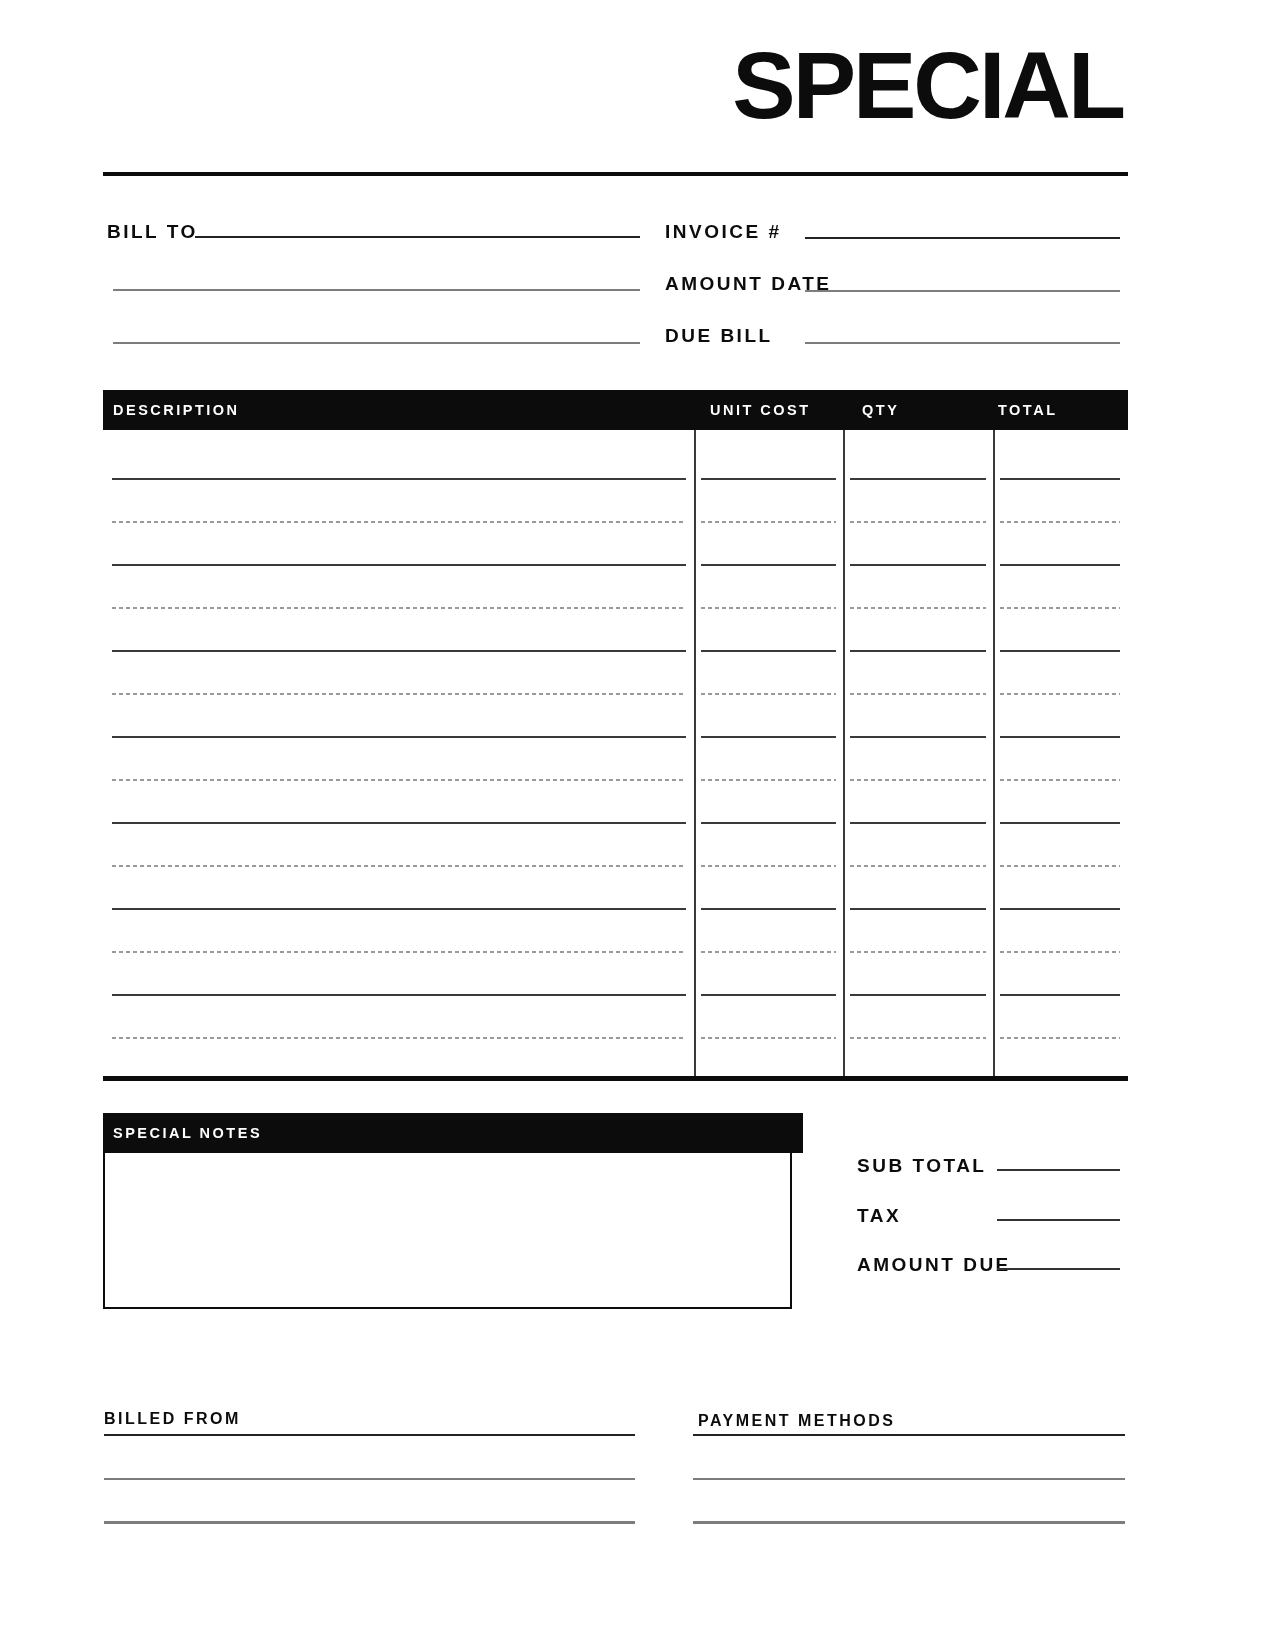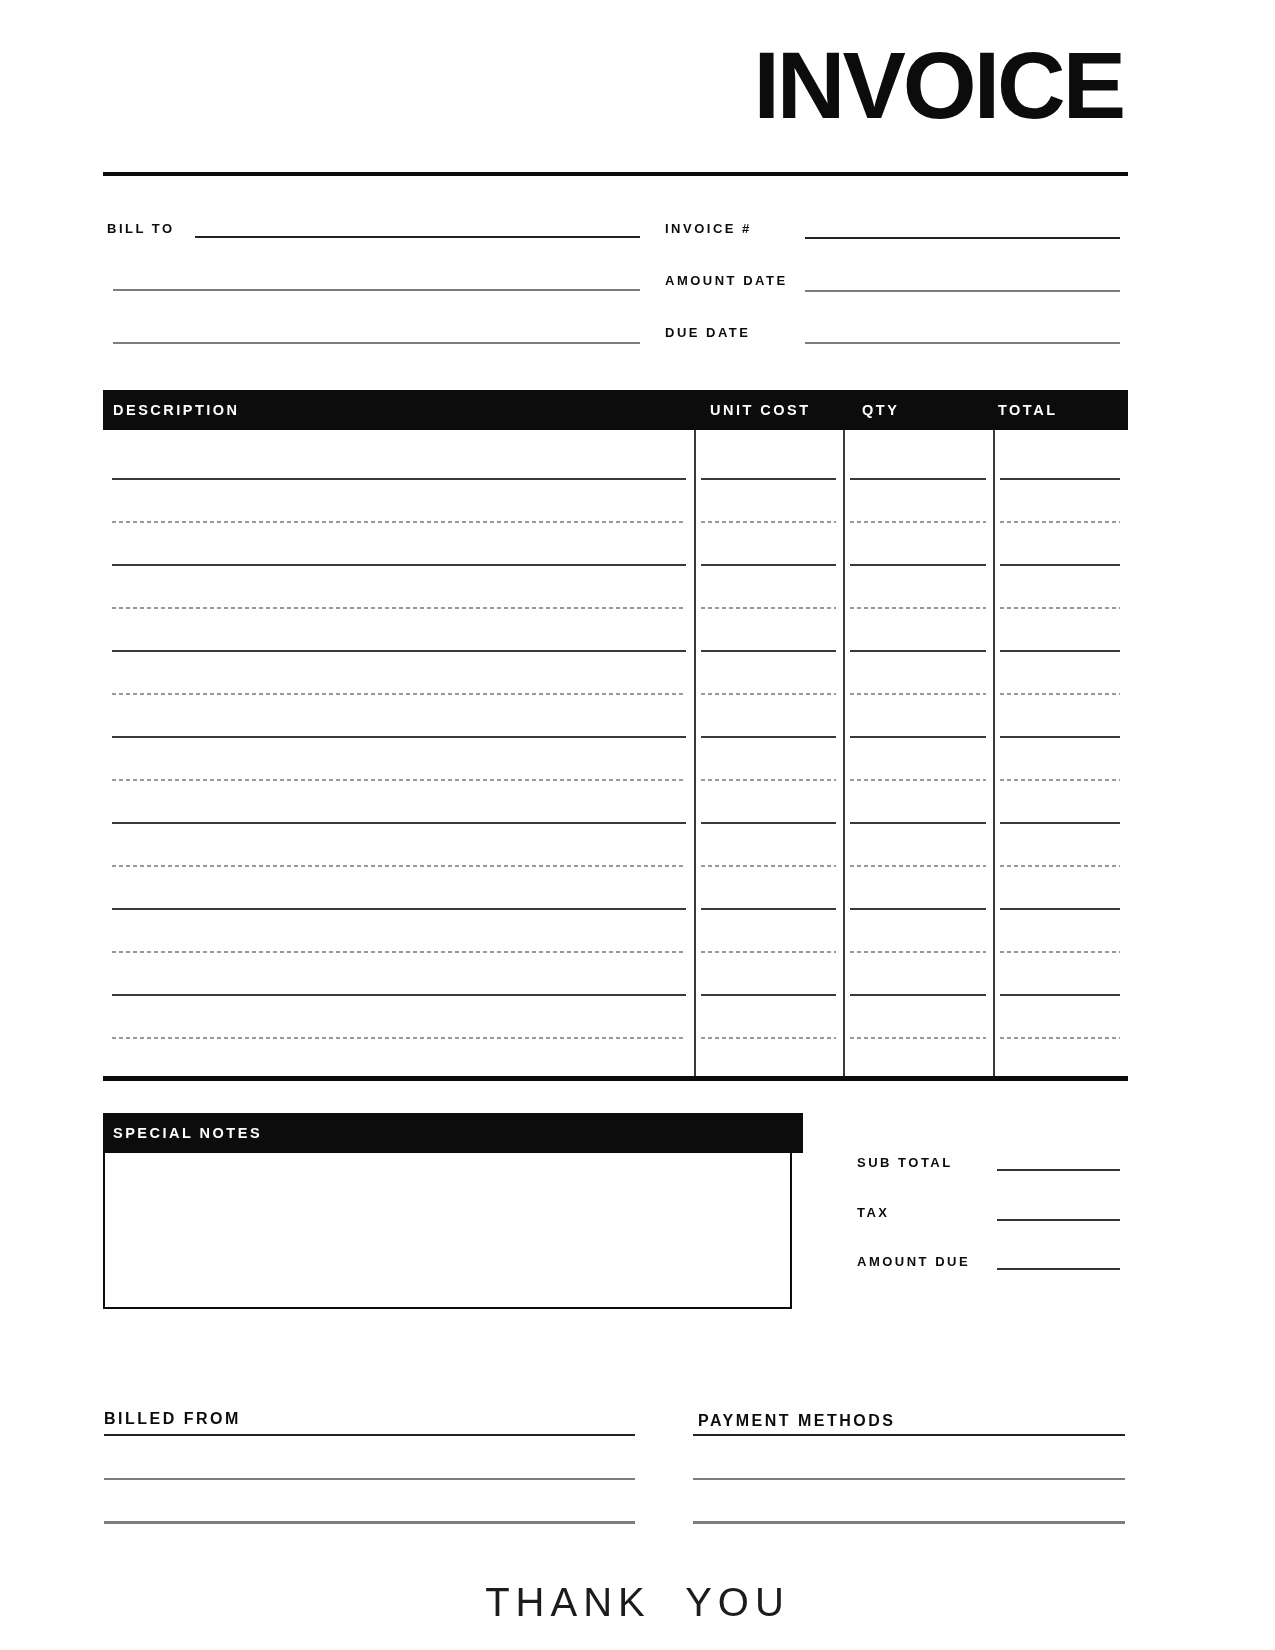--- a/index.html
+++ b/index.html
@@ -17,21 +17,21 @@
     line-height:1;
   }
 
   
   .rule{position:absolute;background:var(--ink);}
   .rule-top{left:103px; top:172px; width:1025px; height:4px;}
   .rule-table-bottom{left:103px; top:1076px; width:1025px; height:5px;}
 
   
   .lbl{
-    position:absolute; font-size:13px; font-weight:bold; letter-spacing:2.5px;
+    position:absolute; font-size:19px; font-weight:bold; letter-spacing:2.5px;
     color:var(--ink); white-space:nowrap;
   }
   .lbl-lg{font-size:16px; letter-spacing:2.5px;}
 
   
   .fill{position:absolute; height:0; border-top:2px solid var(--line_dark);}
   .fill.first{border-top-color:#222;}
   .fill.gray{border-top-color:var(--line_gray);}
   .fill.thick{border-top-width:3px;}
 
@@ -70,35 +70,35 @@
     position:absolute; left:0; top:1580px; width:100%;
     text-align:center; font-size:40px; font-weight:300; letter-spacing:6px; word-spacing:18px;
     color:#1c1c1c;
   }
 </style>
 </head>
 <body>
 
 <div class="page">
 
-  <div class="invoice-title">INVOICE</div>
+  <div class="invoice-title">SPECIAL</div>
   <div class="rule rule-top"></div>
 
   <div class="lbl" style="left:107px; top:221px;">BILL TO</div>
   <div class="fill first" style="left:195px; top:236px; width:445px;"></div>
   <div class="fill gray" style="left:113px; top:289px; width:527px;"></div>
   <div class="fill gray" style="left:113px; top:342px; width:527px;"></div>
 
   <div class="lbl" style="left:665px; top:221px;">INVOICE #</div>
   <div class="fill first" style="left:805px; top:237px; width:315px;"></div>
 
   <div class="lbl" style="left:665px; top:273px;">AMOUNT DATE</div>
   <div class="fill gray" style="left:805px; top:290px; width:315px;"></div>
 
-  <div class="lbl" style="left:665px; top:325px;">DUE DATE</div>
+  <div class="lbl" style="left:665px; top:325px;">DUE BILL</div>
   <div class="fill gray" style="left:805px; top:342px; width:315px;"></div>
 
   <div class="table-header">
     <span class="th" style="left:10px;">DESCRIPTION</span>
     <span class="th" style="left:607px;">UNIT COST</span>
     <span class="th" style="left:759px;text-align:center;">QTY</span>
     <span class="th" style="left:895px;text-align:center;">TOTAL</span>
   </div>
 
   <div class="table-body">
@@ -214,15 +214,14 @@
   <div class="lbl lbl-lg" style="left:698px; top:1364px;margin-top:48px;">PAYMENT METHODS</div>
 
   <div class="fill first" style="left:104px; top:1434px; width:531px;"></div>
   <div class="fill gray" style="left:104px; top:1478px; width:531px;"></div>
   <div class="fill gray thick" style="left:104px; top:1521px; width:531px;"></div>
 
   <div class="fill first" style="left:693px; top:1434px; width:432px;"></div>
   <div class="fill gray" style="left:693px; top:1478px; width:432px;"></div>
   <div class="fill gray thick" style="left:693px; top:1521px; width:432px;"></div>
 
-  <div class="thank-you">THANK  YOU</div>
 
 </div>
 
 </body></html>

